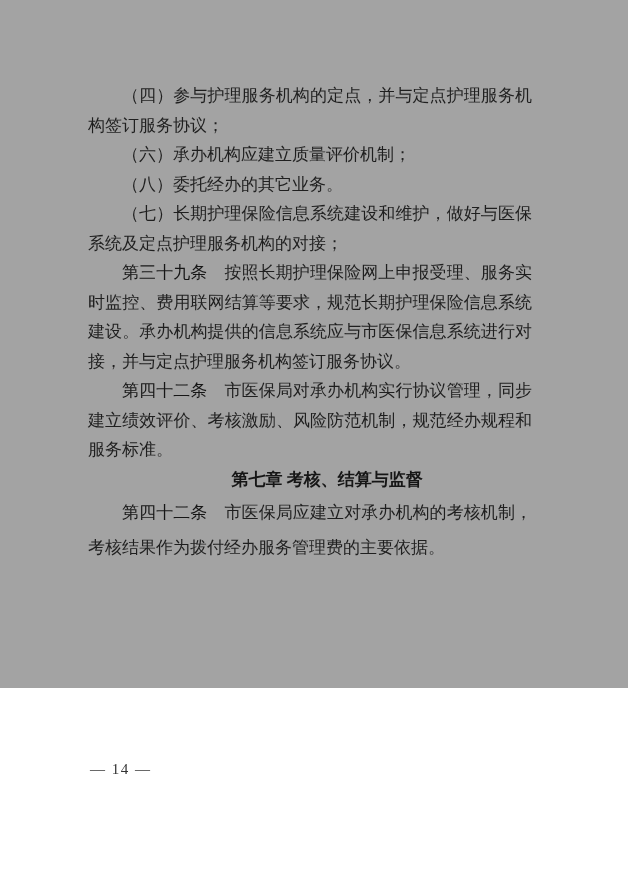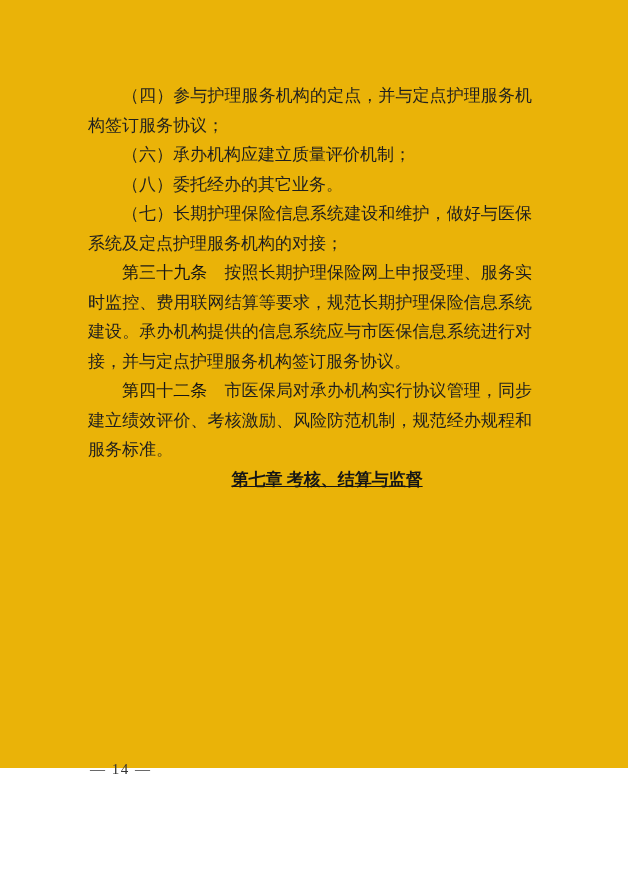--- a/index.html
+++ b/index.html
@@ -6,22 +6,22 @@
     margin: 0;
     padding: 0;
     width: 628px;
     height: 888px;
     background: #ffffff;
     overflow: hidden;
   }
   .page {
     position: relative;
     width: 628px;
-    height: 768px;
-    background: #eab308;
+    height: 688px;
+    background: #a3a3a3;
     font-family: "Liberation Serif", "DejaVu Serif", serif;
     color: #1f1f1f;
   }
   .content {
     position: absolute;
     left: 88px;
     top: 81px;
     width: 444px;
     font-size: 17px;
     text-align: justify;
@@ -42,21 +42,20 @@
     color: #161616;
   }
   .chapter-heading {
     margin: 38px 0 2px 0;
     text-indent: 0;
     text-align: center;
     font-weight: bold;
     font-size: 17px;
     line-height: 30px;
     color: #161616;
-    text-decoration: underline;
   }
   .page-number {
     position: absolute;
     left: 90px;
     top: 759px;
     font-size: 15px;
     line-height: 20px;
     letter-spacing: 1.5px;
     color: #333333;
   }
@@ -73,19 +72,20 @@
       <p><span class="article-label"></span><span>（六）承办机构应建立质量评价机制；</span></p>
       <p><span class="article-label"></span><span>（八）委托经办的其它业务。</span></p>
       <p><span class="article-label"></span><span>（七）长期护理保险信息系统建设和维护，做好与医保系统及定点护理服务机构的对接；</span></p>
       <p><span class="article-label">第三十九条</span><span>　按照长期护理保险网上申报受理、服务实时监控、费用联网结算等要求，规范长期护理保险信息系统建设。承办机构提供的信息系统应与市医保信息系统进行对接，并与定点护理服务机构签订服务协议。</span></p>
       <p><span class="article-label">第四十二条</span><span>　市医保局对承办机构实行协议管理，同步建立绩效评价、考核激励、风险防范机制，规范经办规程和服务标准。</span></p>
     </div>
 
     <p class="chapter-heading">第七章 考核、结算与监督</p>
 
     <div class="sec-bottom">
+      <p><span class="article-label">第四十二条</span><span>　市医保局应建立对承办机构的考核机制，考核结果作为拨付经办服务管理费的主要依据。</span></p>
     </div>
 
   </div>
 
   <div class="page-number">— 14 —</div>
 
 </div>
 
 </body></html>

